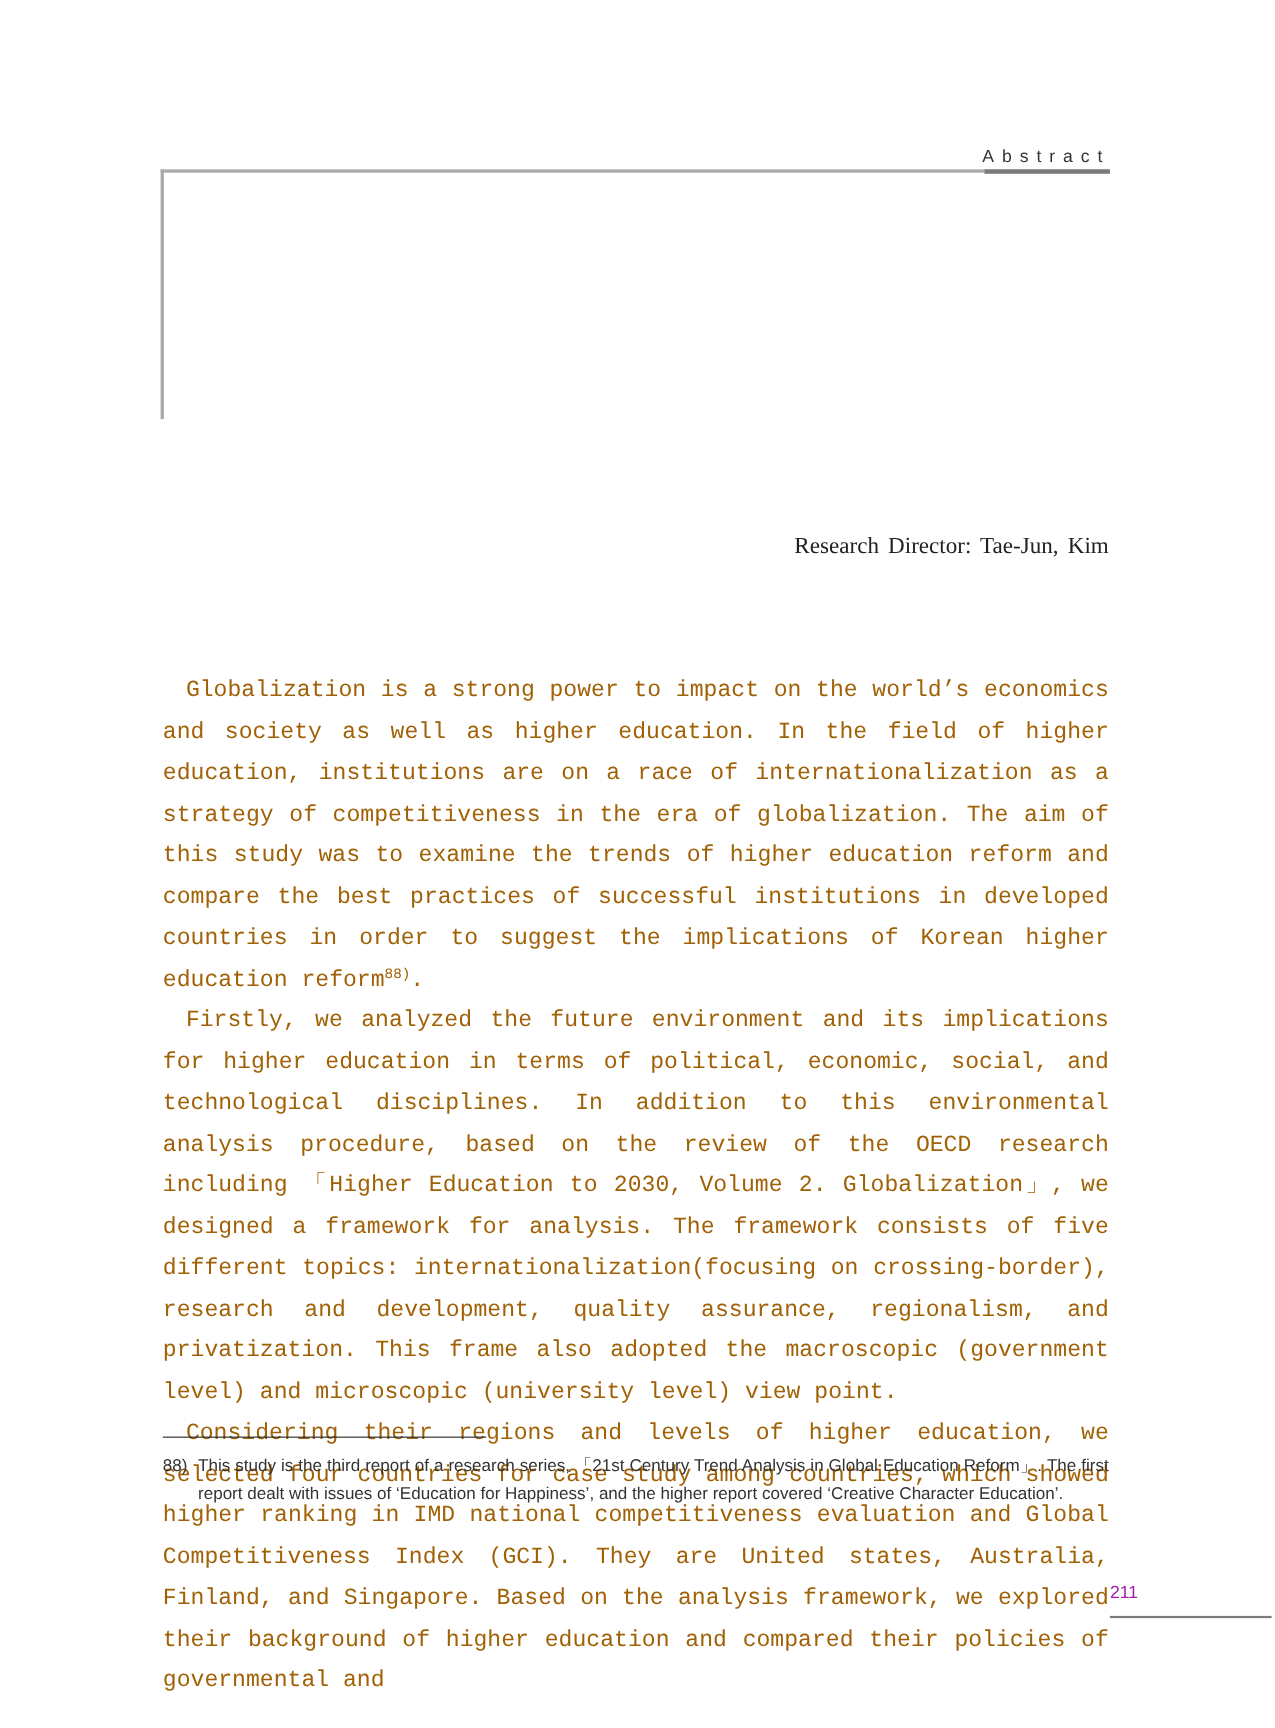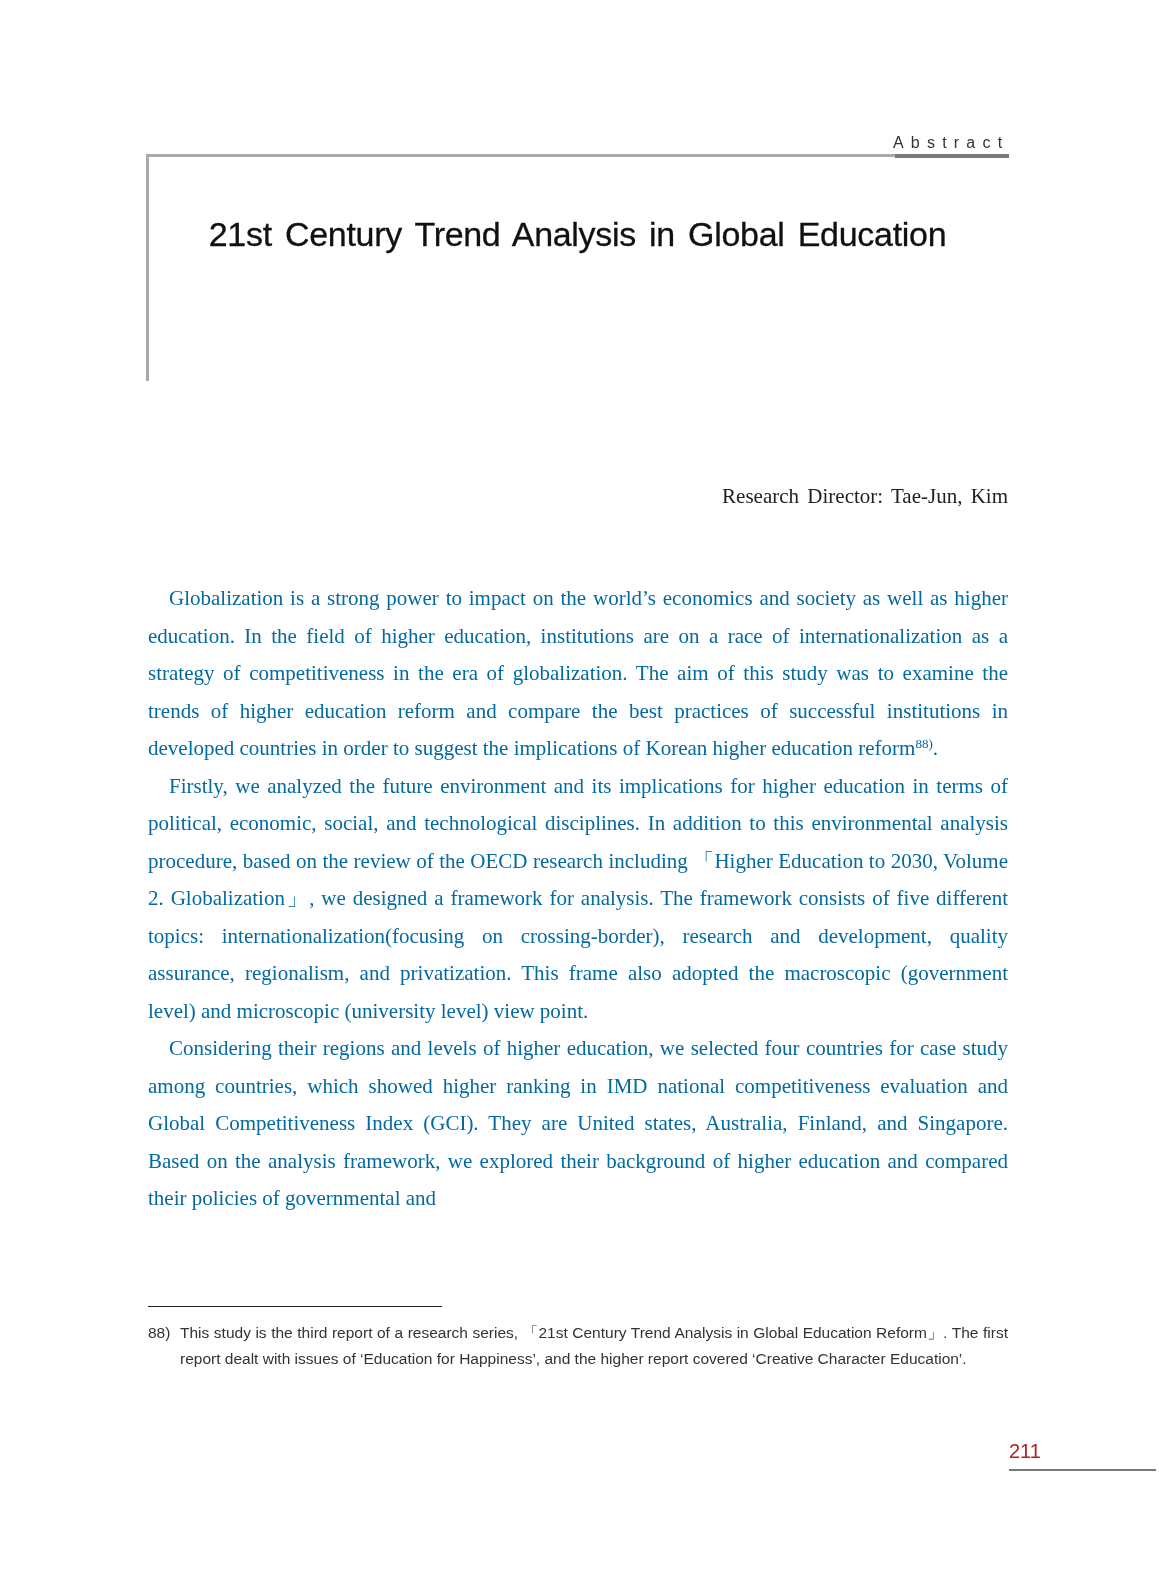--- a/index.html
+++ b/index.html
@@ -70,26 +70,26 @@
       top: 484px;
       font-family: "Liberation Serif", serif;
       font-size: 21px;
       color: #222;
       word-spacing: 3px;
       white-space: nowrap;
     }
     .body-text {
       position: absolute;
       left: 148px;
-      top: 580px;
+      top: 610px;
       width: 860px;
-      font-family: Liberation Serif, serif;
+      font-family: Liberation Mono, monospace;
       font-size: 21px;
       line-height: 37.5px;
-      color: #0369a1;
+      color: #a16207;
       text-align: justify;
     }
     .body-text p {
       margin: 0;
       text-indent: 21px;
     }
     sup {
       font-size: 13px;
       vertical-align: 7px;
       line-height: 0;
@@ -119,42 +119,41 @@
     }
     .fn-text {
       margin-left: 32px;
       text-align: justify;
     }
     .page-num {
       position: absolute;
       left: 1009px;
       top: 1440px;
       font-family: "Liberation Sans", sans-serif;
-      font-size: 20px;
-      color: #b91c1c;
+      font-size: 16px;
+      color: #a21caf;
     }
     .page-rule {
       position: absolute;
       left: 1009px;
       top: 1469px;
       width: 147px;
       height: 2px;
       background: #7a7a7a;
     }
   </style>
 </head>
 <body>
 
 <div class="header-label">Abstract</div>
 <div class="header-line"></div>
 <div class="header-line-dark"></div>
 <div class="left-border"></div>
 
 <div class="title">
-  <div>21st Century Trend Analysis in Global Education</div>
 </div>
 
 <div class="author">Research Director: Tae-Jun, Kim</div>
 
 <div class="body-text">
   <p><span>Globalization is a strong power to impact on the world’s economics and society as well as higher education. In the field of higher education, institutions are on a race of internationalization as a strategy of competitiveness in the era of globalization. The aim of this study was to examine the trends of higher education reform and compare the best practices of successful institutions in developed countries in order to suggest the implications of Korean higher education reform</span><sup>88)</sup><span>.</span></p>
   <p>Firstly, we analyzed the future environment and its implications for higher education in terms of political, economic, social, and technological disciplines. In addition to this environmental analysis procedure, based on the review of the OECD research including 「Higher Education to 2030, Volume 2. Globalization」, we designed a framework for analysis. The framework consists of five different topics: internationalization(focusing on crossing-border), research and development, quality assurance, regionalism, and privatization. This frame also adopted the macroscopic (government level) and microscopic (university level) view point.</p>
   <p>Considering their regions and levels of higher education, we selected four countries for case study among countries, which showed higher ranking in IMD national competitiveness evaluation and Global Competitiveness Index (GCI). They are United states, Australia, Finland, and Singapore. Based on the analysis framework, we explored their background of higher education and compared their policies of governmental and</p>
 </div>
 

